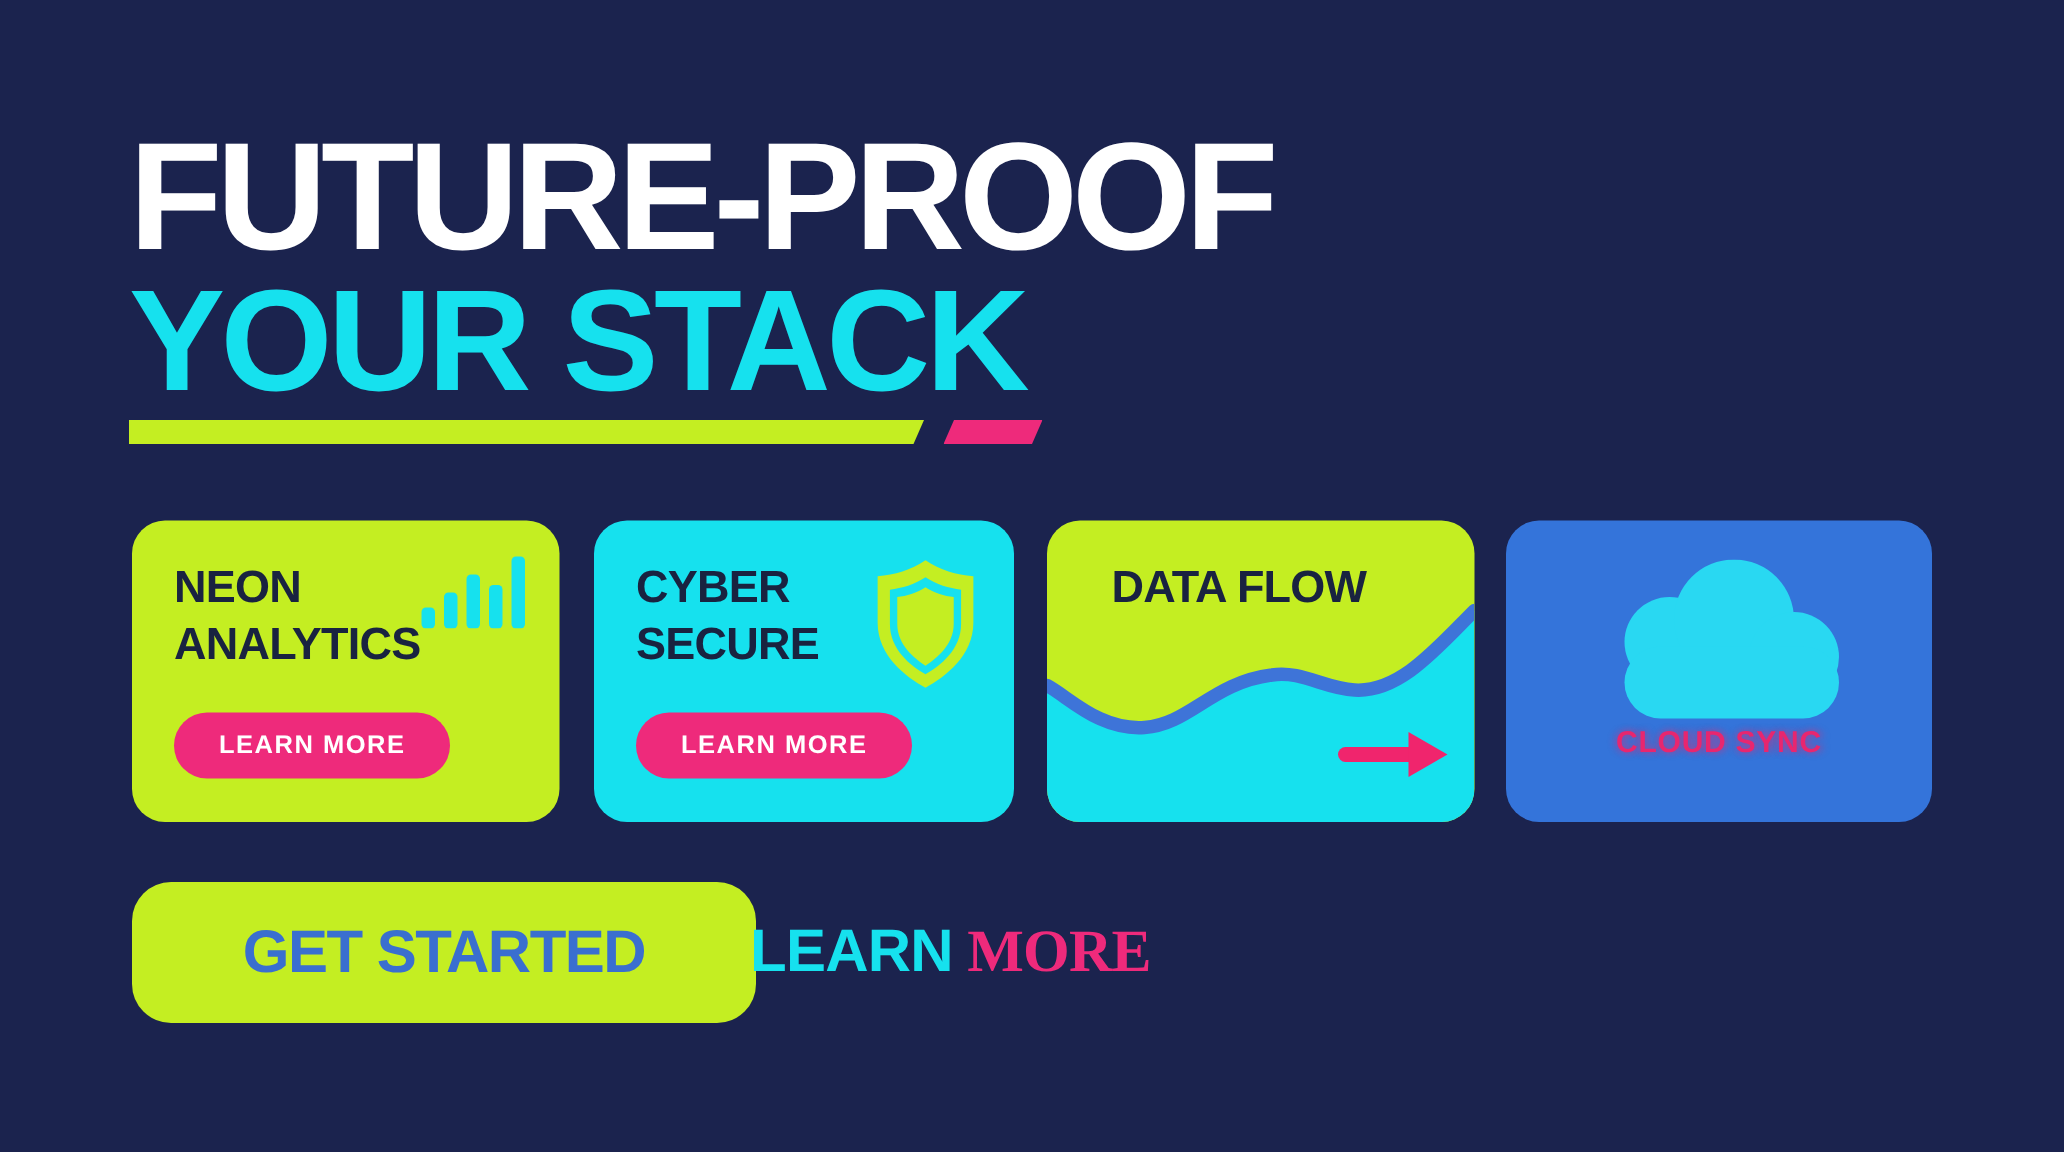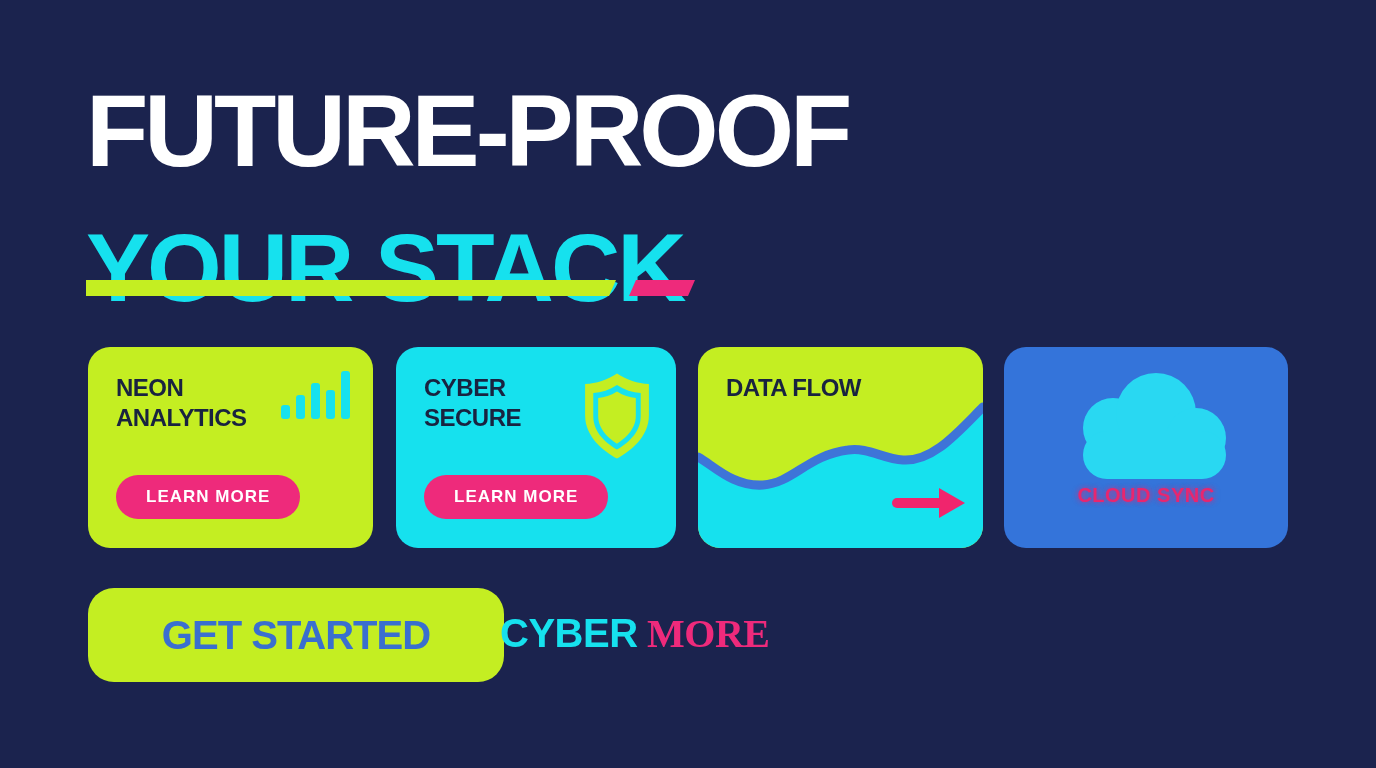--- a/index.html
+++ b/index.html
@@ -9,42 +9,42 @@
   }
   *{margin:0;padding:0;box-sizing:border-box;}
   html,body{width:1376px;height:768px;overflow:hidden;}
   body{font-family:"Liberation Sans", sans-serif;background:var(--navy);}
   .stage{position:relative;width:1376px;height:768px;background:var(--navy);overflow:hidden;}
 
   
   .h1{position:absolute;left:86px;top:80px;font-size:102px;font-weight:800;
       color:var(--white);letter-spacing:-4px;line-height:1;white-space:nowrap;text-align:right;}
   .h2{position:absolute;left:86px;top:180px;font-size:96px;font-weight:800;
-      color:var(--cyan);letter-spacing:-3px;line-height:1;white-space:nowrap;margin-top:40px;}
+      color:var(--cyan);letter-spacing:-3px;line-height:1;white-space:nowrap;}
   .bar-green{position:absolute;left:86px;top:280px;width:530px;height:16px;background:var(--lime);
       clip-path:polygon(0 0,100% 0,calc(100% - 7px) 100%,0 100%);}
   .bar-pink{position:absolute;left:629px;top:280px;width:66px;height:16px;background:var(--pink);
       clip-path:polygon(7px 0,100% 0,calc(100% - 7px) 100%,0 100%);}
 
   
   .card{position:absolute;top:347px;height:201px;border-radius:22px;overflow:hidden;}
-  .card-title{position:absolute;left:28px;top:26px;font-size:24px;font-weight:800;
+  .card-title{position:absolute;left:28px;top:26px;font-size:30px;font-weight:800;
       color:var(--dark);line-height:1.25;letter-spacing:-0.5px;}
   .pill{position:absolute;left:28px;top:128px;height:44px;border-radius:22px;background:var(--pink);
       border:none;color:var(--white);font-family:"Liberation Sans",sans-serif;font-size:17px;
       font-weight:800;letter-spacing:1px;display:flex;align-items:center;justify-content:center;
       padding:0 30px;cursor:pointer;}
   .card1{left:88px;width:285px;background:var(--lime);}
   .card2{left:396px;width:280px;background:var(--cyan);}
   .card3{left:698px;width:285px;background:var(--lime);}
   .card4{left:1004px;width:284px;background:var(--blue);}
   .icon-bars{position:absolute;right:22px;top:22px;}
   .icon-shield{position:absolute;right:18px;top:24px;}
   .wave-svg{position:absolute;left:0;top:0;width:100%;height:100%;}
-  .card3 .card-title{z-index:2;}
+  .card3 .card-title{z-index:2;margin-left:15px;}
   .icon-cloud{position:absolute;left:50%;top:26px;transform:translateX(-50%);}
   .cloud-label{position:absolute;left:0;right:0;top:137px;text-align:center;font-size:20px;
       font-weight:800;color:#e8266f;letter-spacing:0.5px;
       text-shadow:2px 0 5px rgba(232,38,111,.55), -2px 0 5px rgba(232,38,111,.35);}
 
   
   .cta{position:absolute;left:88px;top:588px;width:416px;height:94px;border-radius:26px;
       background:var(--lime);border:none;display:flex;align-items:center;justify-content:center;
       font-family:"Liberation Sans",sans-serif;font-size:40px;font-weight:800;color:var(--royal);
       letter-spacing:-1px;cursor:pointer;}
@@ -112,16 +112,16 @@
         <rect x="32" y="58" width="143" height="48" rx="24"></rect>
       </g>
     </svg>
     <div class="cloud-label">CLOUD SYNC</div>
   </div>
 
   <button class="cta">
     <span>GET STARTED</span>
   </button>
   <div class="learn-more">
-    <span class="learn">CYBER</span><span class="more"> MORE</span>
+    <span class="learn">LEARN</span><span class="more"> MORE</span>
   </div>
 
 </div>
 
 </body></html>

